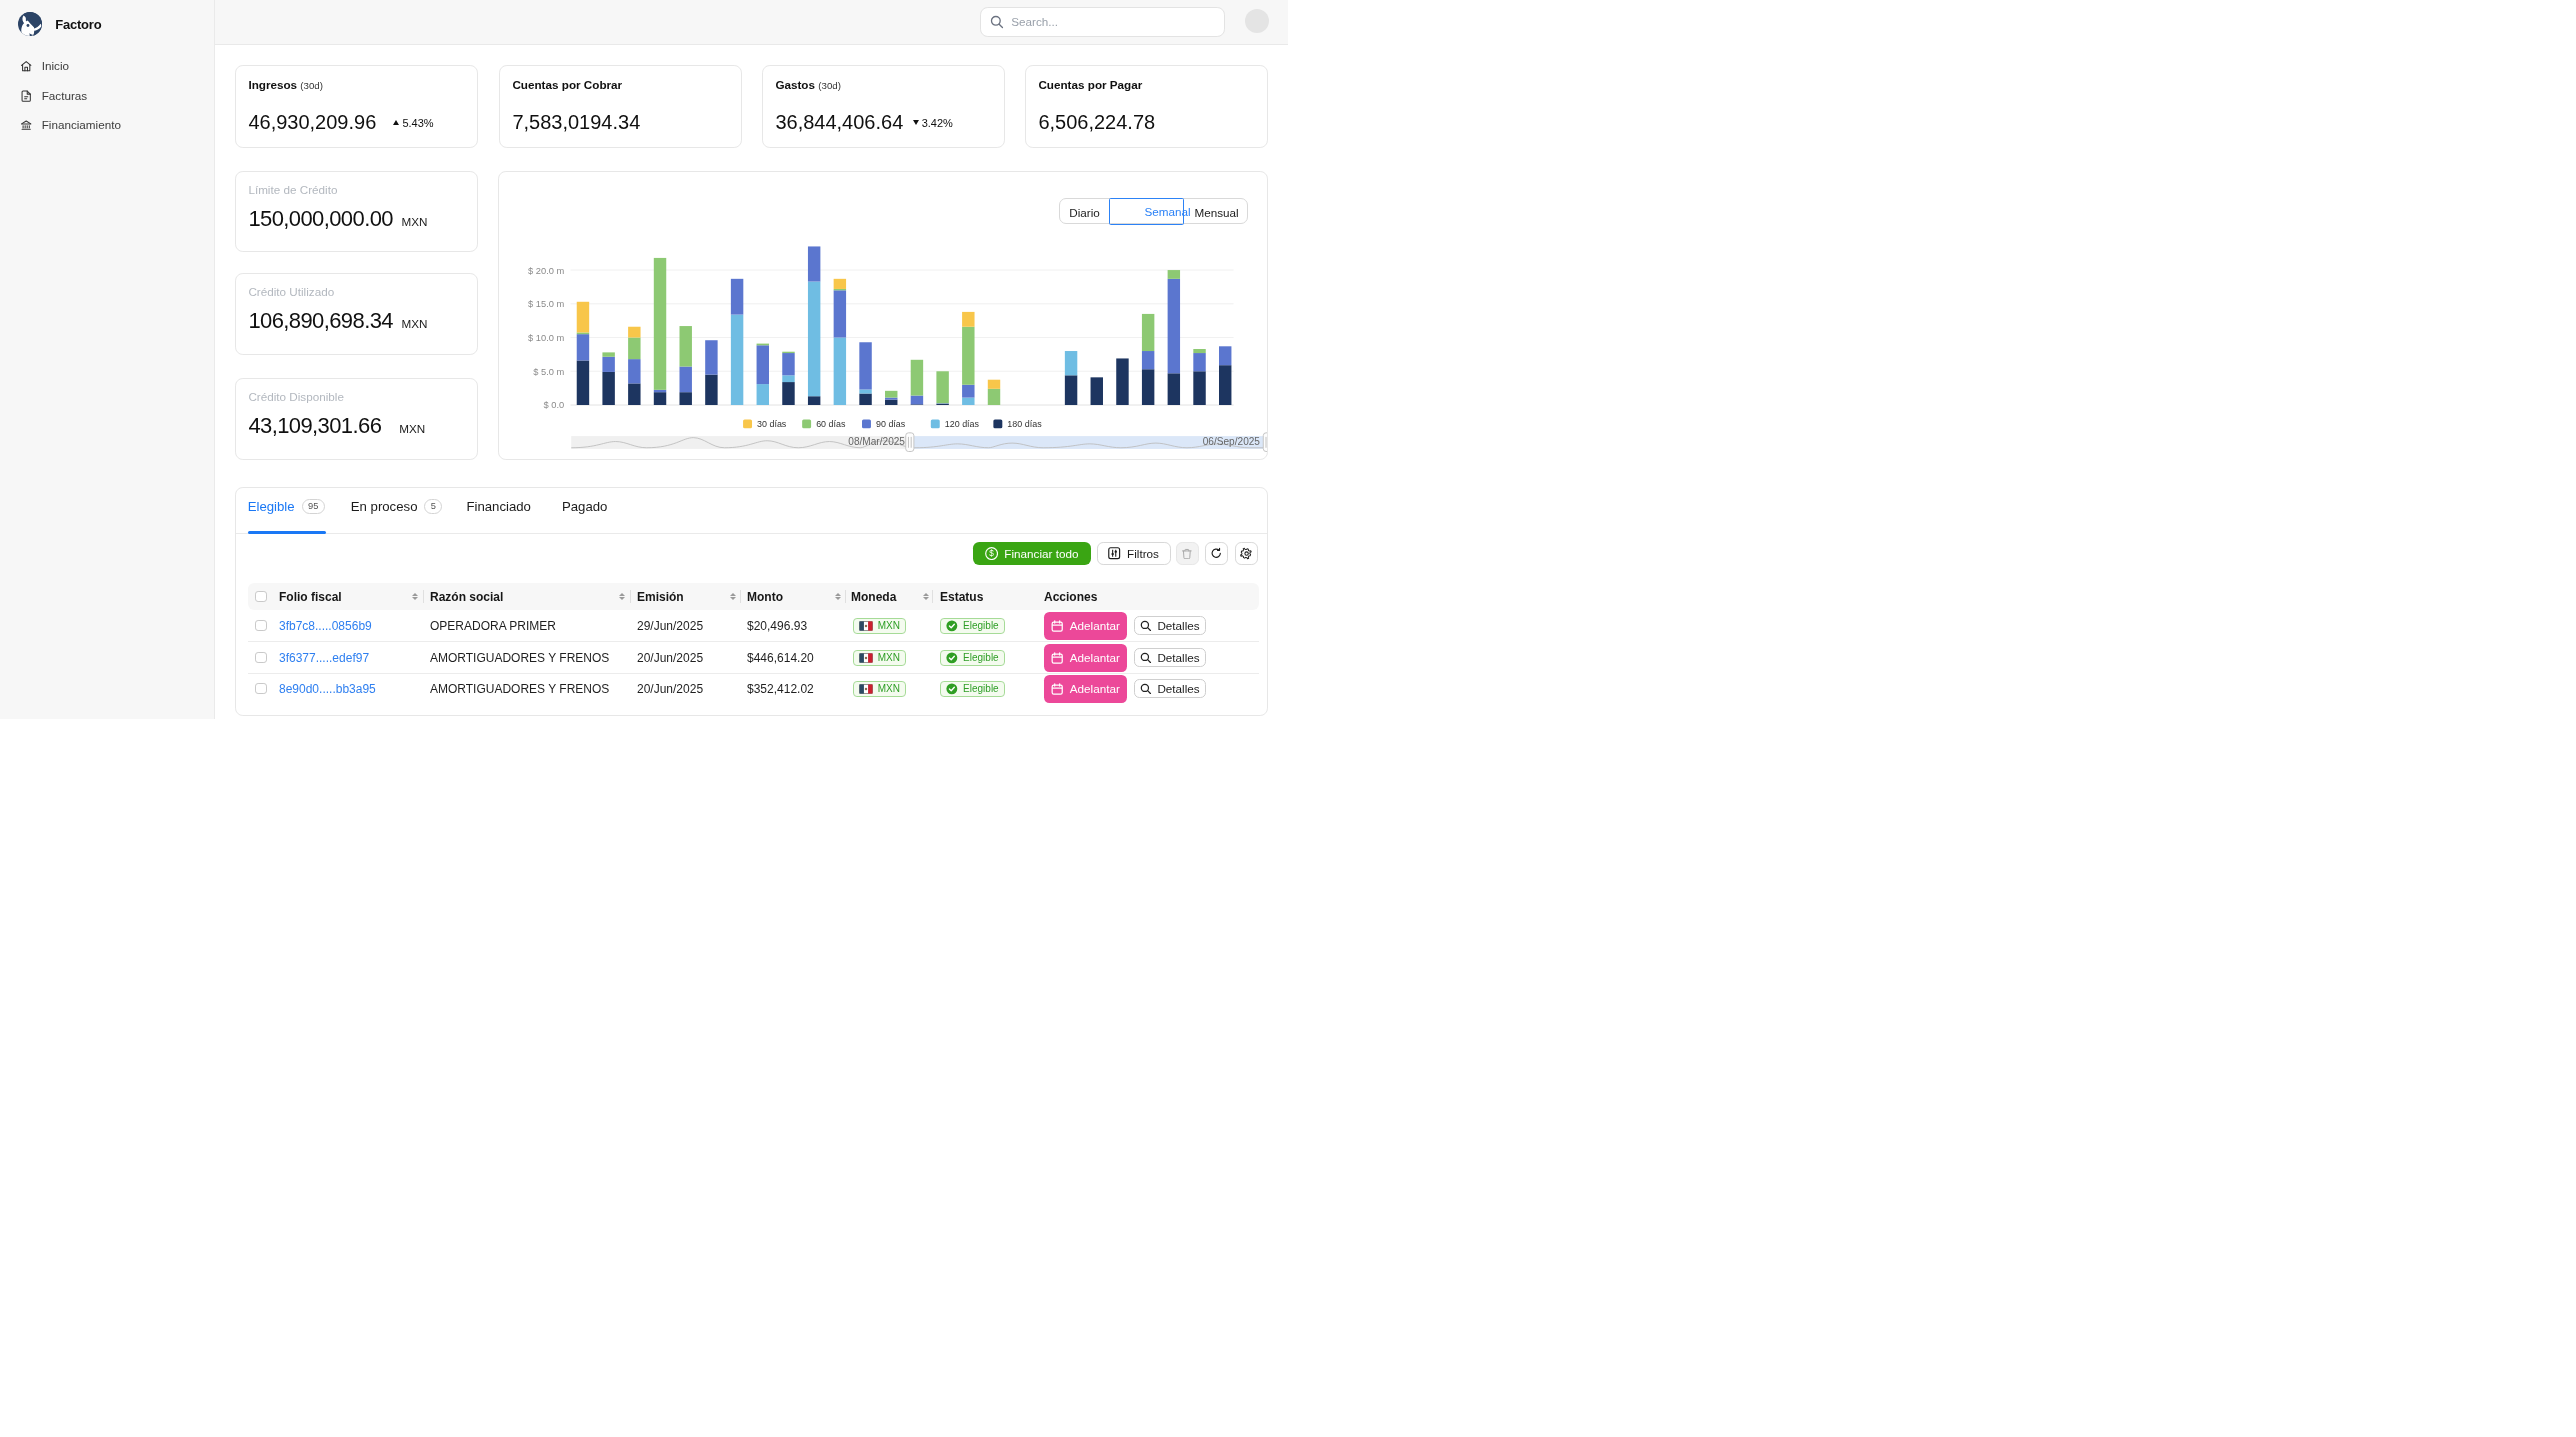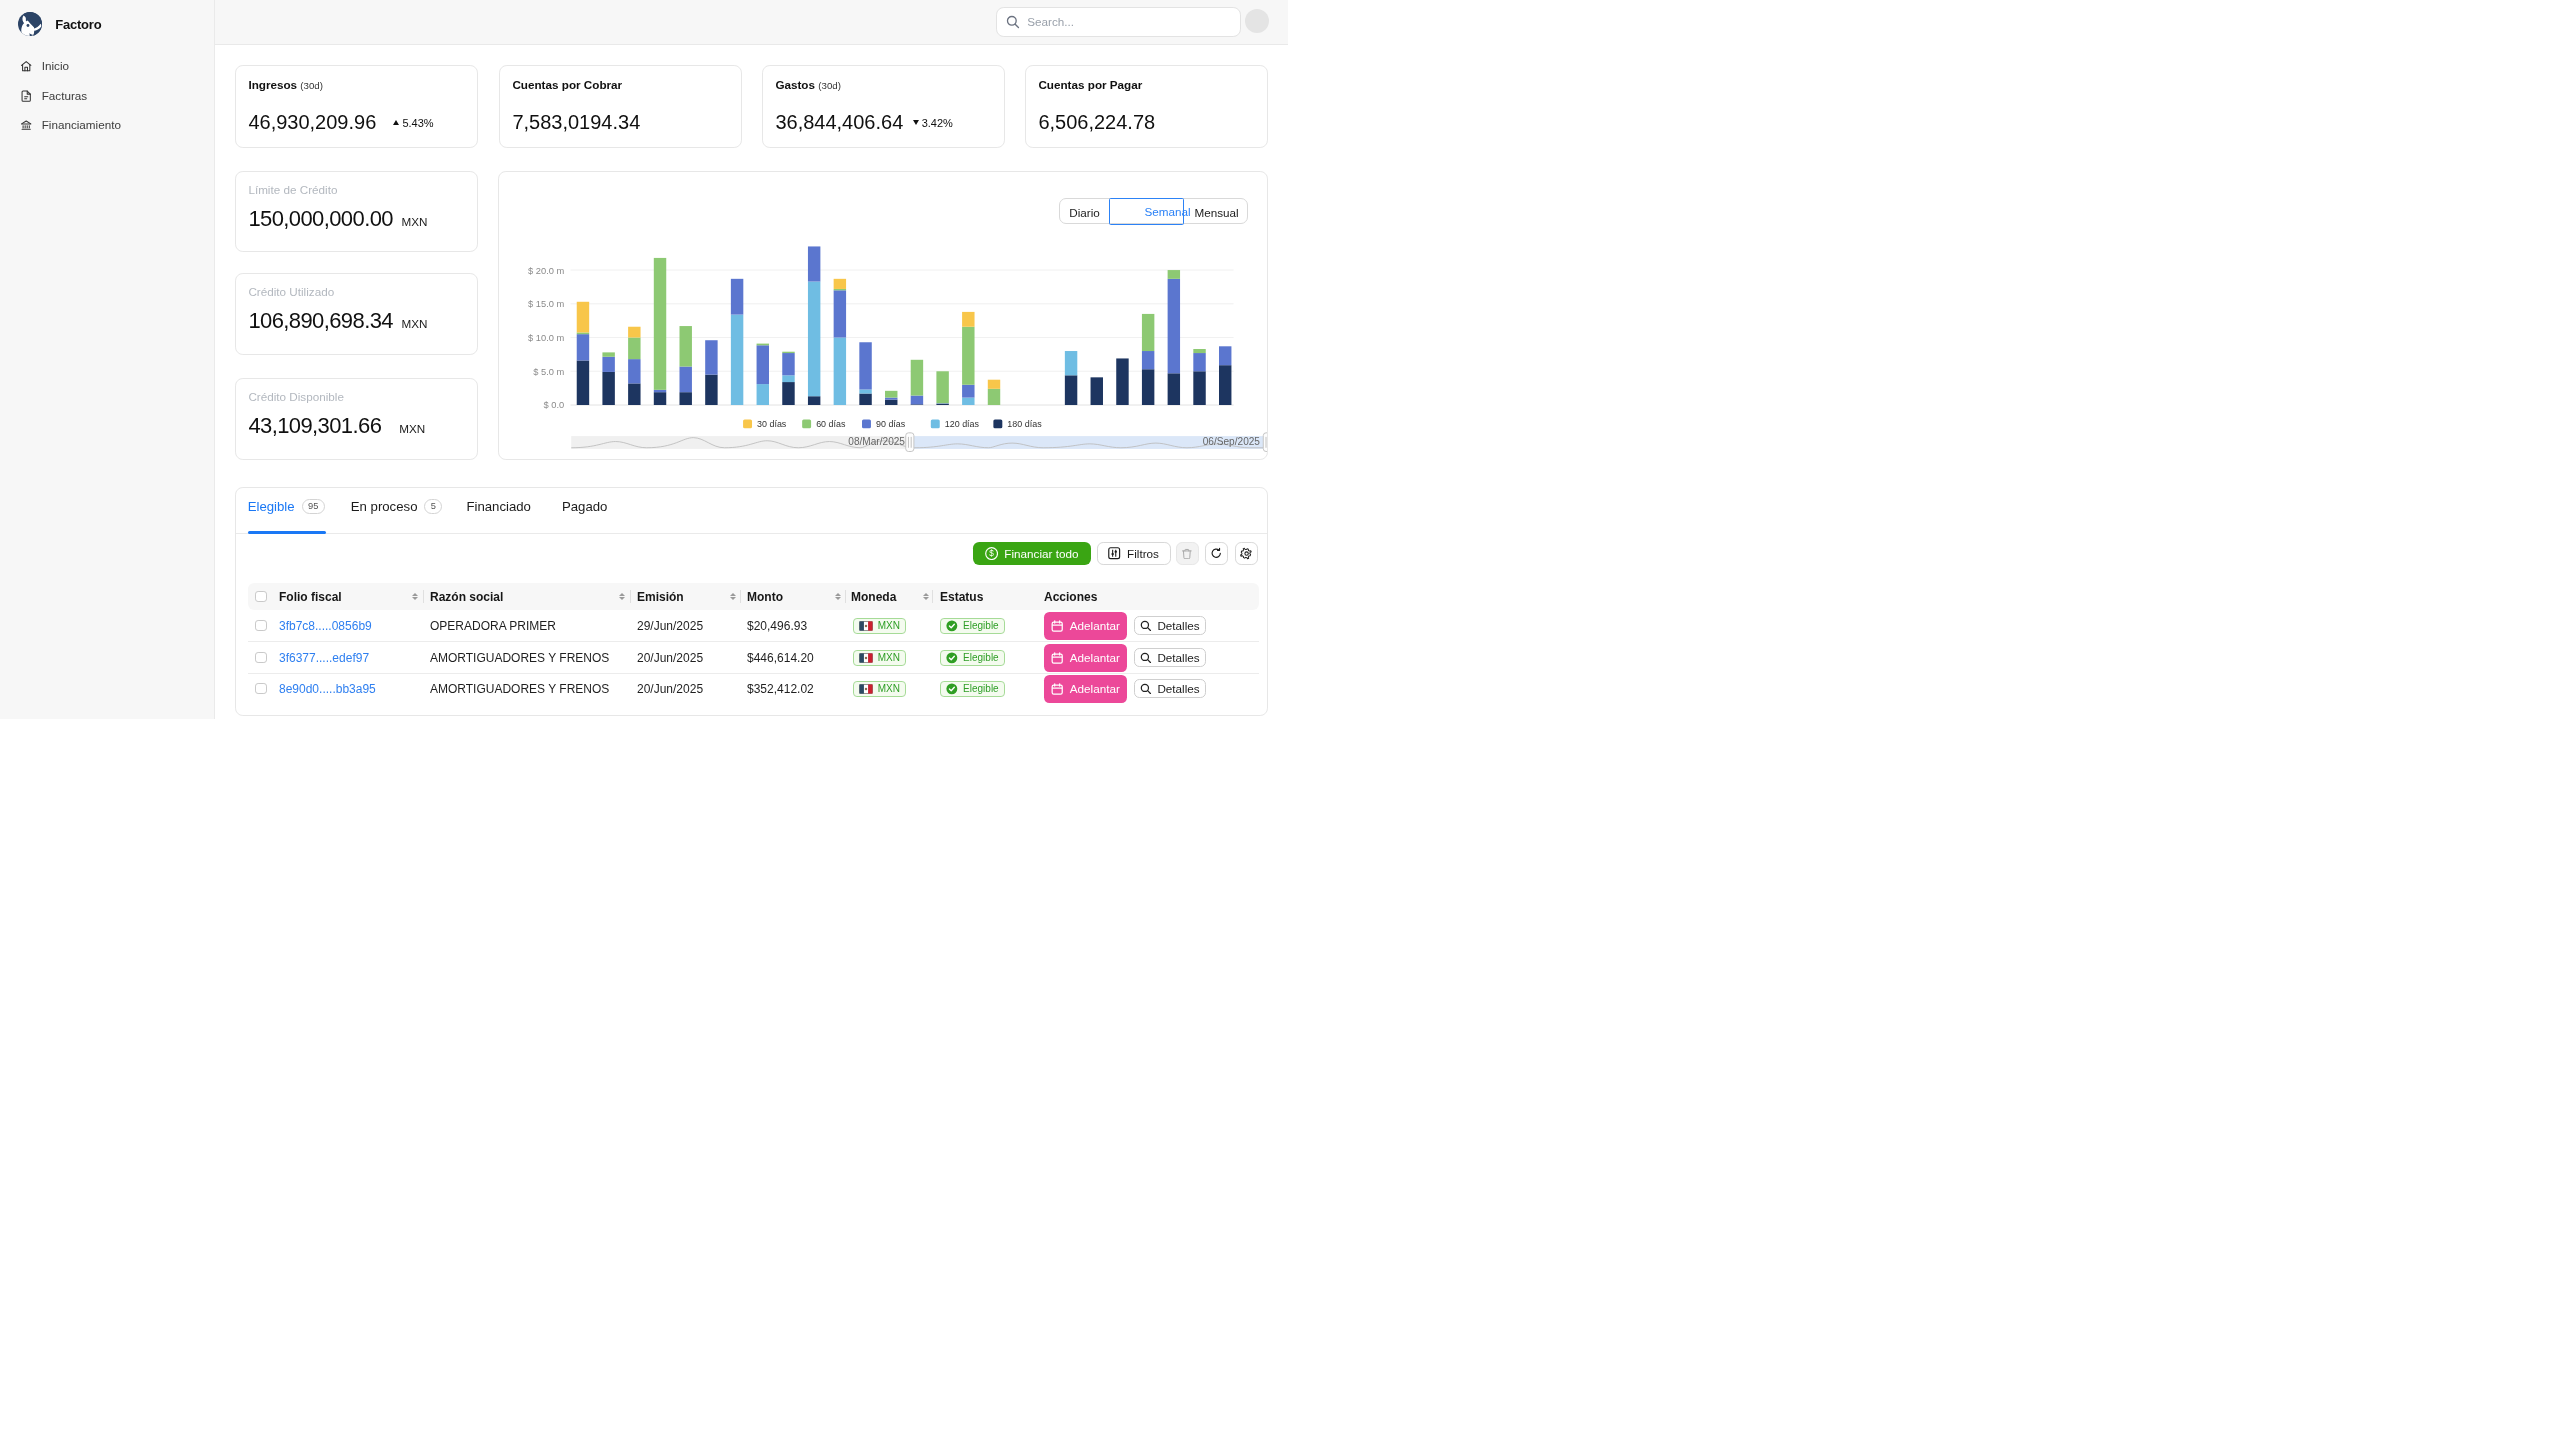--- a/index.html
+++ b/index.html
@@ -7,21 +7,21 @@
 
 
 #sidebar { position:absolute; left:0; top:0; width:215px; height:719px; background:#f7f7f7; border-right:0.8px solid #eaeaea; }
 #logo { position:absolute; left:18px; top:12.4px; display:flex; align-items:center; }
 #logo .name { font-size:13px; font-weight:700; color:#111; letter-spacing:-0.2px; margin-left:13.2px; }
 .nav { position:absolute; left:0; width:100%; height:29.6px; display:flex; align-items:center; padding-left:20px; color:#3c3c3c; font-size:11.7px; }
 .nav svg { margin-right:9.3px; flex:none; }
 
 
 #topbar { position:absolute; left:215px; top:0; right:0; height:45px; background:#f7f7f7; border-bottom:0.8px solid #e9e9e9; }
-#search { position:absolute; right:47px; top:7px; width:245px; height:29.6px; background:#fff; border:0.8px solid #e3e3e3; border-radius:7.8px; display:flex; align-items:center; padding-left:9.3px; }
+#search { position:absolute; right:63px; top:7px; width:245px; height:29.6px; background:#fff; border:0.8px solid #e3e3e3; border-radius:7.8px; display:flex; align-items:center; padding-left:9.3px; }
 #search .ph { color:#9aa1ab; font-size:11.7px; margin-left:7px; }
 #avatar { position:absolute; right:19.4px; top:9px; width:24px; height:24px; border-radius:50%; background:#e4e4e4; }
 
 
 .card { position:absolute; background:#fff; border:0.8px solid #e7e7e7; border-radius:7.8px; }
 .card .t { position:absolute; left:12.4px; top:11.7px; font-size:11.7px; font-weight:700; color:#111; }
 .card .t .sub { font-weight:400; font-size:9.7px; color:#333; }
 .statv { position:absolute; left:12.4px; top:45px; font-size:20px; color:#101010; letter-spacing:0px; white-space:nowrap; display:flex; align-items:center; }
 .delta { display:flex; align-items:center; font-size:11px; letter-spacing:0; }
 .tri-up { width:0; height:0; border-left:3.9px solid transparent; border-right:3.9px solid transparent; border-bottom:5px solid #111; margin-right:3.1px; }

